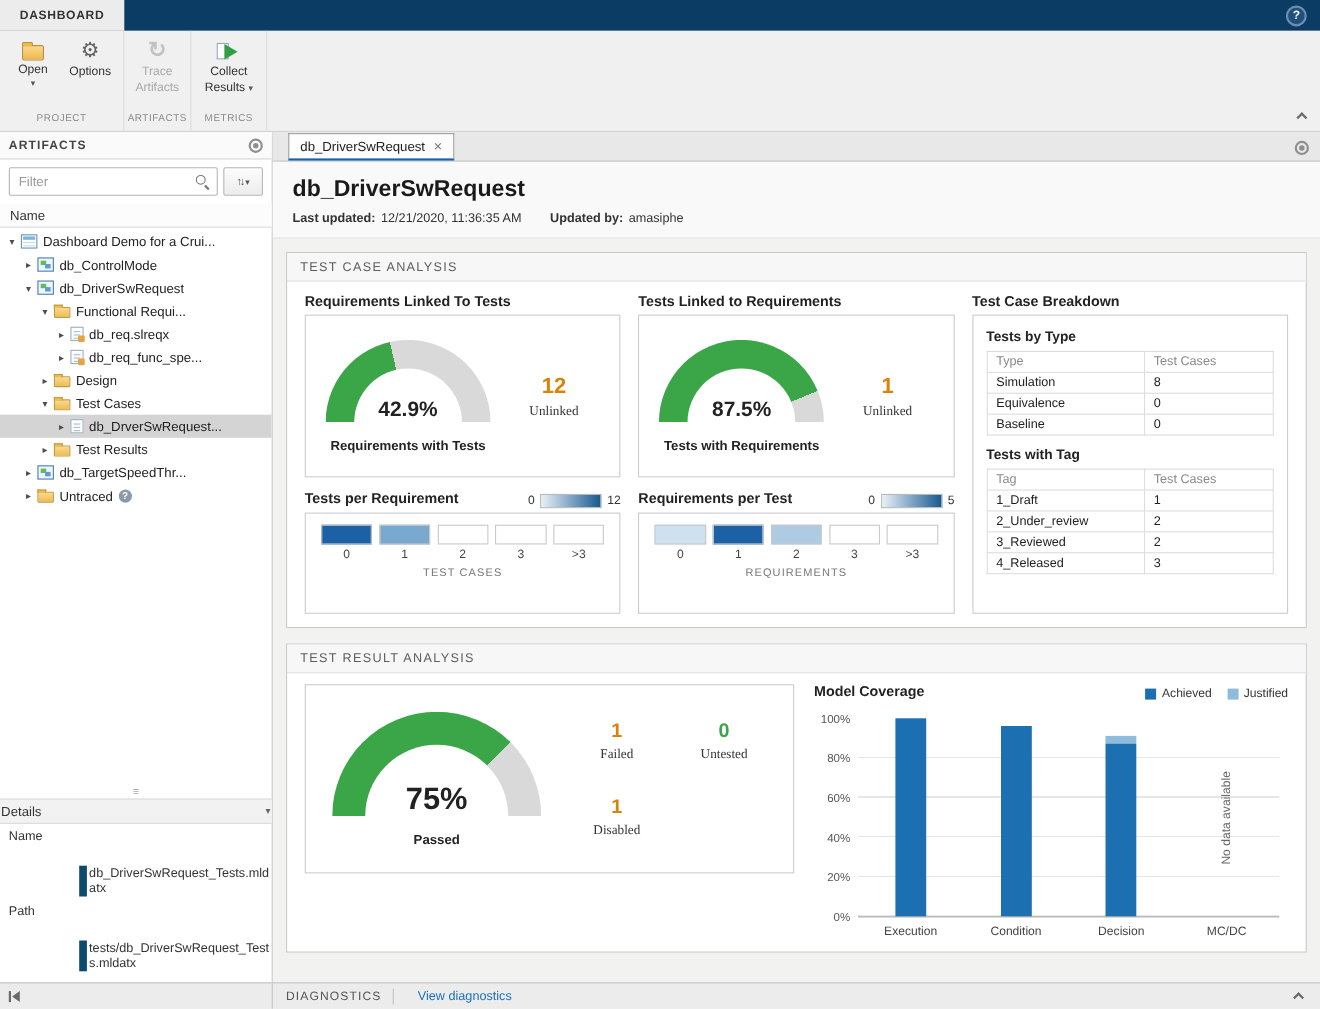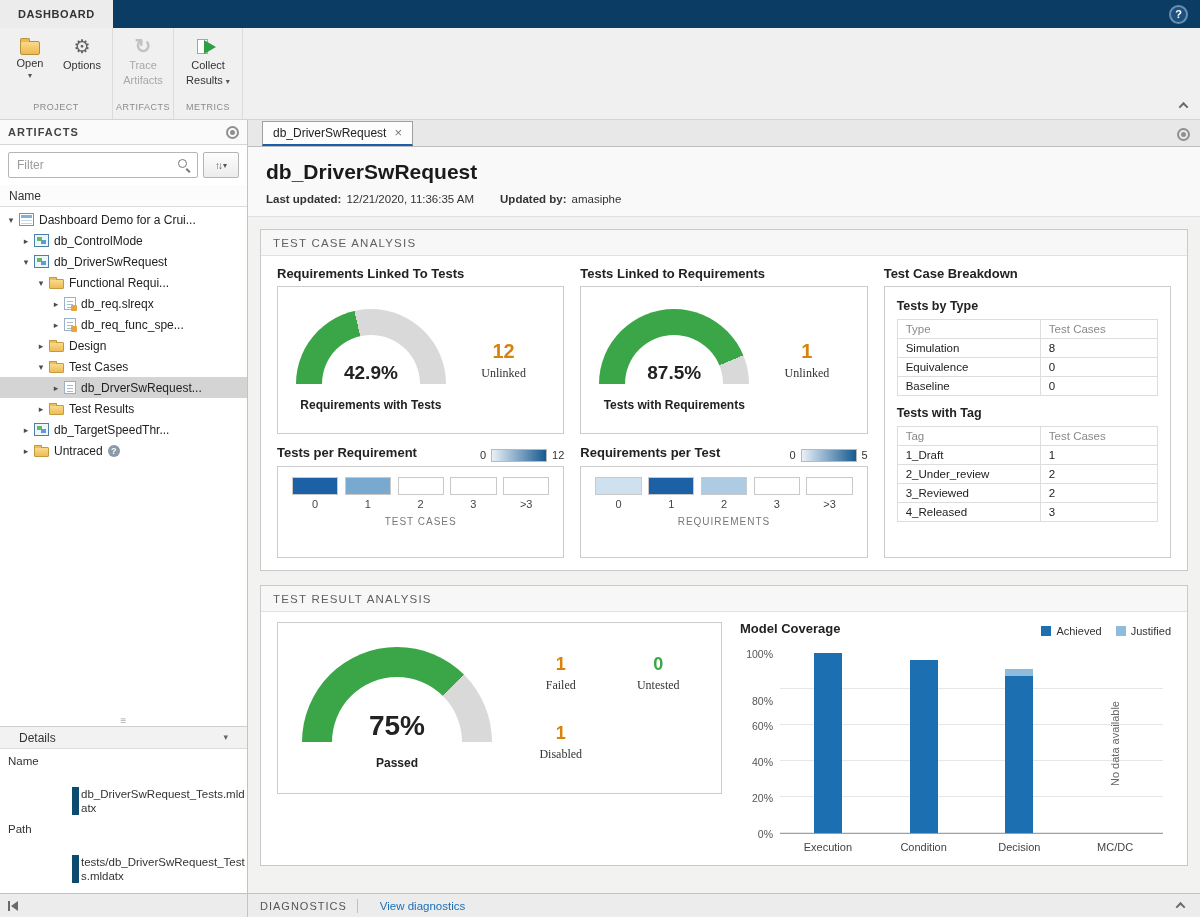--- a/index.html
+++ b/index.html
@@ -58,21 +58,21 @@
   .ic-model::before { content:""; position:absolute; left:2px; top:2px; width:5px; height:4px; background:#63b95e; }
   .ic-model::after { content:""; position:absolute; right:2px; bottom:2px; width:5px; height:4px; background:#5c9bd6; }
   .ic-folder { margin-top:2px; height:10px; background:linear-gradient(#fad98d,#eebd55); border:1px solid #c49a3e; border-radius:1px; }
   .ic-folder::before { content:""; position:absolute; left:-1px; top:-3px; width:6px; height:2px; background:#eebd55; border:1px solid #c49a3e; border-bottom:none; }
   .ic-doc { width:12px; border:1px solid #9bb0c4; background:#fff; }
   .ic-doc::before { content:""; position:absolute; left:2px; right:2px; top:3px; height:1px; background:#a9bccd; box-shadow:0 3px 0 #a9bccd,0 6px 0 #a9bccd; }
   .ic-doc-req::after { content:""; position:absolute; right:-2px; bottom:-2px; width:6px; height:6px; background:#e8a33d; border-radius:1px; }
   .qbadge { margin-left:5px; width:12px; height:12px; border-radius:50%; background:#8a9aa8; color:#fff; font-size:9px; font-weight:bold; display:inline-flex; align-items:center; justify-content:center; flex:none; }
   .grip { height:10px; display:flex; align-items:center; justify-content:center; color:#aaa; font-size:10px; line-height:10px; }
   .details { border-top:1px solid #cfcfcf; }
-  .details-header { height:22px; background:#f2f2f2; border-bottom:1px solid #dcdcdc; display:flex; align-items:center; padding:0 19px; color:#333; }
+  .details-header { height:22px; background:#f2f2f2; border-bottom:1px solid #dcdcdc; display:flex; align-items:center; padding:0 1px; color:#333; }
   .details-header .caret { margin-left:auto; font-size:9px; color:#666; }
   .details-body { padding:2px 0 6px; }
   .detail-row { display:flex; font-size:11.5px; padding:4px 0; }
   .detail-label { width:72px; padding:0 8px; color:#333; flex:none; }
   .detail-value { flex:1; padding:0 2px; border-left:7px solid #0c4a6e; color:#333; word-break:break-all; line-height:14px;margin-top:32px; }
 
   
   .statusbar { position:absolute; left:0; bottom:0; width:1200px; height:24px; background:#ececec; border-top:1px solid #c3c3c3; display:flex; align-items:center; }
   .status-left { width:248px; height:100%; border-right:1px solid #c3c3c3; display:flex; align-items:center; padding:0 8px; }
   .dock-left { display:flex; align-items:center; gap:1px; }
@@ -547,21 +547,21 @@
                   </span>
                 <span class="leg-item">
                     <span class="leg-sq leg-justified"></span>
                     <span>Justified</span>
                   </span>
               </span>
             </div>
             <div class="chart">
               <div class="yaxis">
                 <span style="top:0">100%</span>
-                <span style="top:47px">80%</span>
+                <span style="top:36px">80%</span>
                 <span style="top:72px">60%</span>
                 <span style="top:108px">40%</span>
                 <span style="top:144px">20%</span>
                 <span style="top:180px">0%</span>
               </div>
               <div class="plot-wrap">
                 <div class="plot">
                   <div class="pcol">
                     <div class="stack">
                       <div class="bar-justified" style="height: 0px;"></div>

